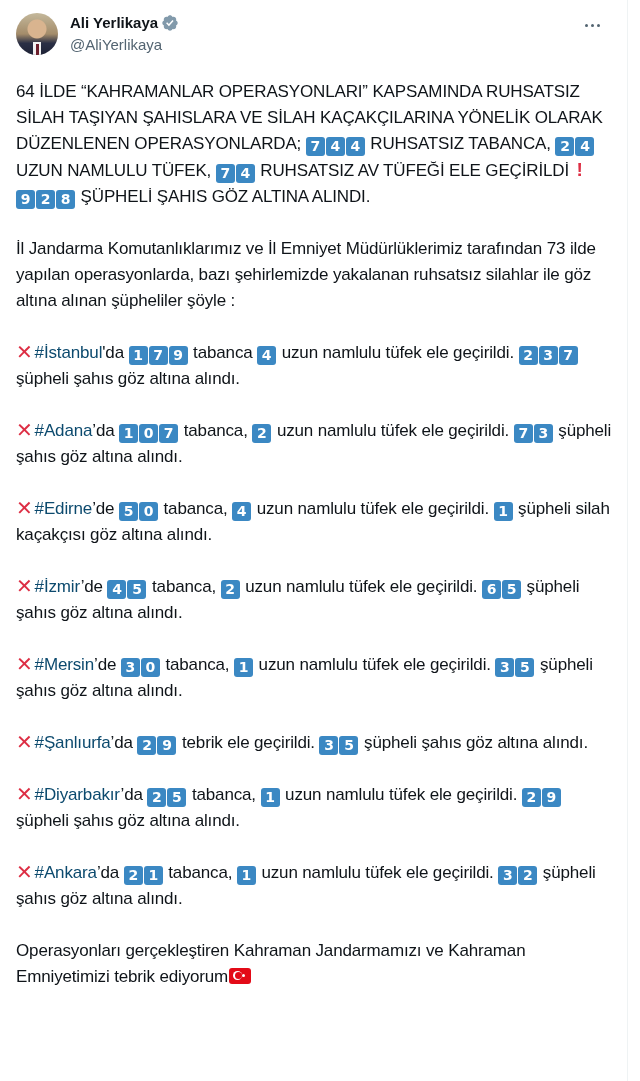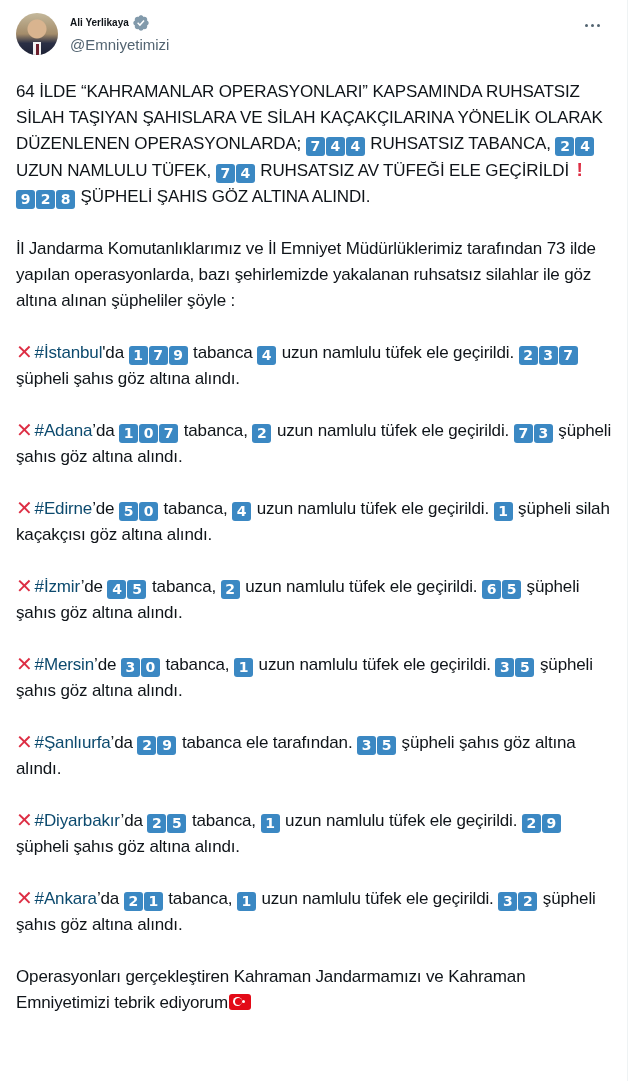--- a/index.html
+++ b/index.html
@@ -9,21 +9,21 @@
     .tweet { position: absolute; left: 0; top: 0; width: 627px; padding: 12px 16px 0 16px; }
     .header { display: flex; align-items: flex-start; height: 56px; position: relative; }
     .avatar { width: 42px; height: 42px; border-radius: 50%; margin-top: 1px;
       background: radial-gradient(circle at 50% 38%, #d9b48f 0 9px, transparent 10px),
                   linear-gradient(180deg, #c4b89b 0%, #a48c6a 50%, #2a2f45 72%, #1e2236 100%);
       overflow: hidden; position: relative; flex-shrink: 0; }
     .avatar .shirt { position: absolute; left: 17px; top: 29px; width: 8px; height: 13px; background: #f2f2f2; }
     .avatar .tie { position: absolute; left: 19.5px; top: 31px; width: 3px; height: 11px; background: #6d1f2c; }
     .user { margin-left: 12px; margin-top: 1px; }
     .name-row { display: flex; align-items: center; }
-    .name { font-weight: bold; font-size: 10px; line-height: 20px; color: #0f1419; }
+    .name { font-weight: bold; font-size: 15px; line-height: 20px; color: #0f1419; }
     .verified { width: 18px; height: 18px; margin-left: 3px; display: inline-block; }
     .handle { font-size: 15px; line-height: 20px; color: #536471; margin-top: 2px; }
     .more { position: absolute; right: 6px; top: 0; width: 26px; height: 26px; display: flex; align-items: center; justify-content: center; }
     .more span { width: 3px; height: 3px; background: #536471; border-radius: 50%; margin: 0 1.5px; display: inline-block; }
     .body { font-size: 17px; line-height: 26px; color: #0f1419; margin-top: 11px; width: 600px; letter-spacing: -0.15px; }
     .para { margin-bottom: 26px; }
     .upper { font-size: 17px; }
     .kc { display: inline-block; width: 19px; height: 19px; background: #3b88c3; color: #fff; font-weight: bold;
       font-size: 14px; line-height: 19px; text-align: center; border-radius: 3px; margin-right: 1px; vertical-align: -2px; font-family: "DejaVu Sans", sans-serif; }
     .kc-group { white-space: nowrap; }
@@ -49,41 +49,41 @@
     <div class="user">
       <div class="name-row">
         <span class="name">Ali Yerlikaya</span>
         <span class="verified">
           <svg viewBox="0 0 24 24" width="18" height="18">
               <path fill="#829aab" d="M22.25 12c0-1.43-.88-2.67-2.19-3.34.46-1.39.2-2.9-.81-3.91s-2.52-1.27-3.91-.81c-.66-1.31-1.91-2.19-3.34-2.19s-2.67.88-3.33 2.19c-1.4-.46-2.91-.2-3.92.81s-1.26 2.52-.8 3.91c-1.31.67-2.2 1.91-2.2 3.34s.89 2.67 2.2 3.34c-.46 1.39-.21 2.9.8 3.91s2.52 1.26 3.91.81c.67 1.31 1.91 2.19 3.34 2.19s2.68-.88 3.34-2.19c1.39.45 2.9.2 3.91-.81s1.27-2.52.81-3.91c1.31-.67 2.19-1.91 2.19-3.34z"></path>
               <path fill="#fff" d="M10.54 16.2l-3.74-3.74 1.41-1.42 2.27 2.27 4.84-5.28 1.47 1.36z"></path>
             </svg>
         </span>
       </div>
-      <div class="handle">@Emniyetimizi</div>
+      <div class="handle">@AliYerlikaya</div>
     </div>
     <div class="more">
         <span></span>
         <span></span>
         <span></span>
       </div>
   </div>
 
   <div class="body">
     <p class="para upper"><span>64 İLDE “KAHRAMANLAR OPERASYONLARI” KAPSAMINDA RUHSATSIZ SİLAH TAŞIYAN ŞAHISLARA VE SİLAH KAÇAKÇILARINA YÖNELİK OLARAK DÜZENLENEN OPERASYONLARDA; </span><span class="kc-group"><span class="kc">7</span><span class="kc">4</span><span class="kc">4</span></span><span> RUHSATSIZ TABANCA, </span><span class="kc-group"><span class="kc">2</span><span class="kc">4</span></span><span> UZUN NAMLULU TÜFEK, </span><span class="kc-group"><span class="kc">7</span><span class="kc">4</span></span><span> RUHSATSIZ AV TÜFEĞİ ELE GEÇİRİLDİ</span> <span class="excl">!</span> <span class="kc-group"><span class="kc">9</span><span class="kc">2</span><span class="kc">8</span></span><span> ŞÜPHELİ ŞAHIS GÖZ ALTINA ALINDI.</span></p>
 
 
     <p class="para">İl Jandarma Komutanlıklarımız ve İl Emniyet Müdürlüklerimiz tarafından 73 ilde yapılan operasyonlarda, bazı şehirlemizde yakalanan ruhsatsız silahlar ile göz altına alınan şüpheliler şöyle :</p>
 
     <div id="cities">
         <p class="para"><span class="cross">✕</span><a class="hashtag">#İstanbul</a><span>'da </span><span class="kc-group"><span class="kc">1</span><span class="kc">7</span><span class="kc">9</span></span><span> tabanca </span><span class="kc-group"><span class="kc">4</span></span><span> uzun namlulu tüfek ele geçirildi. </span><span><span class="kc">2</span><span class="kc">3</span><span class="kc">7</span></span><span> şüpheli şahıs göz altına alındı.</span></p>
         <p class="para"><span class="cross">✕</span><a class="hashtag">#Adana</a><span>’da </span><span class="kc-group"><span class="kc">1</span><span class="kc">0</span><span class="kc">7</span></span><span> tabanca, </span><span class="kc-group"><span class="kc">2</span></span><span> uzun namlulu tüfek ele geçirildi. </span><span><span class="kc">7</span><span class="kc">3</span></span><span> şüpheli şahıs göz altına alındı.</span></p>
         <p class="para"><span class="cross">✕</span><a class="hashtag">#Edirne</a><span>’de </span><span class="kc-group"><span class="kc">5</span><span class="kc">0</span></span><span> tabanca, </span><span class="kc-group"><span class="kc">4</span></span><span> uzun namlulu tüfek ele geçirildi. </span><span><span class="kc">1</span></span><span> şüpheli silah kaçakçısı göz altına alındı.</span></p>
         <p class="para"><span class="cross">✕</span><a class="hashtag">#İzmir</a><span>’de </span><span class="kc-group"><span class="kc">4</span><span class="kc">5</span></span><span> tabanca, </span><span class="kc-group"><span class="kc">2</span></span><span> uzun namlulu tüfek ele geçirildi. </span><span><span class="kc">6</span><span class="kc">5</span></span><span> şüpheli şahıs göz altına alındı.</span></p>
         <p class="para"><span class="cross">✕</span><a class="hashtag">#Mersin</a><span>’de </span><span class="kc-group"><span class="kc">3</span><span class="kc">0</span></span><span> tabanca, </span><span class="kc-group"><span class="kc">1</span></span><span> uzun namlulu tüfek ele geçirildi. </span><span><span class="kc">3</span><span class="kc">5</span></span><span> şüpheli şahıs göz altına alındı.</span></p>
-        <p class="para"><span class="cross">✕</span><a class="hashtag">#Şanlıurfa</a><span>’da </span><span class="kc-group"><span class="kc">2</span><span class="kc">9</span></span><span> tabanca ele tarafından. </span><span><span class="kc">3</span><span class="kc">5</span></span><span> şüpheli şahıs göz altına alındı.</span></p>
+        <p class="para"><span class="cross">✕</span><a class="hashtag">#Şanlıurfa</a><span>’da </span><span class="kc-group"><span class="kc">2</span><span class="kc">9</span></span><span> tebrik ele geçirildi. </span><span><span class="kc">3</span><span class="kc">5</span></span><span> şüpheli şahıs göz altına alındı.</span></p>
         <p class="para"><span class="cross">✕</span><a class="hashtag">#Diyarbakır</a><span>’da </span><span class="kc-group"><span class="kc">2</span><span class="kc">5</span></span><span> tabanca, </span><span class="kc-group"><span class="kc">1</span></span><span> uzun namlulu tüfek ele geçirildi. </span><span><span class="kc">2</span><span class="kc">9</span></span><span> şüpheli şahıs göz altına alındı.</span></p>
         <p class="para"><span class="cross">✕</span><a class="hashtag">#Ankara</a><span>’da </span><span class="kc-group"><span class="kc">2</span><span class="kc">1</span></span><span> tabanca, </span><span class="kc-group"><span class="kc">1</span></span><span> uzun namlulu tüfek ele geçirildi. </span><span><span class="kc">3</span><span class="kc">2</span></span><span> şüpheli şahıs göz altına alındı.</span></p>
       </div>
 
     <p class="para"><span>Operasyonları gerçekleştiren Kahraman Jandarmamızı ve Kahraman Emniyetimizi tebrik ediyorum</span><span class="flag"><span class="star"></span></span></p>
   </div>
 </article>
 
 </body></html>

